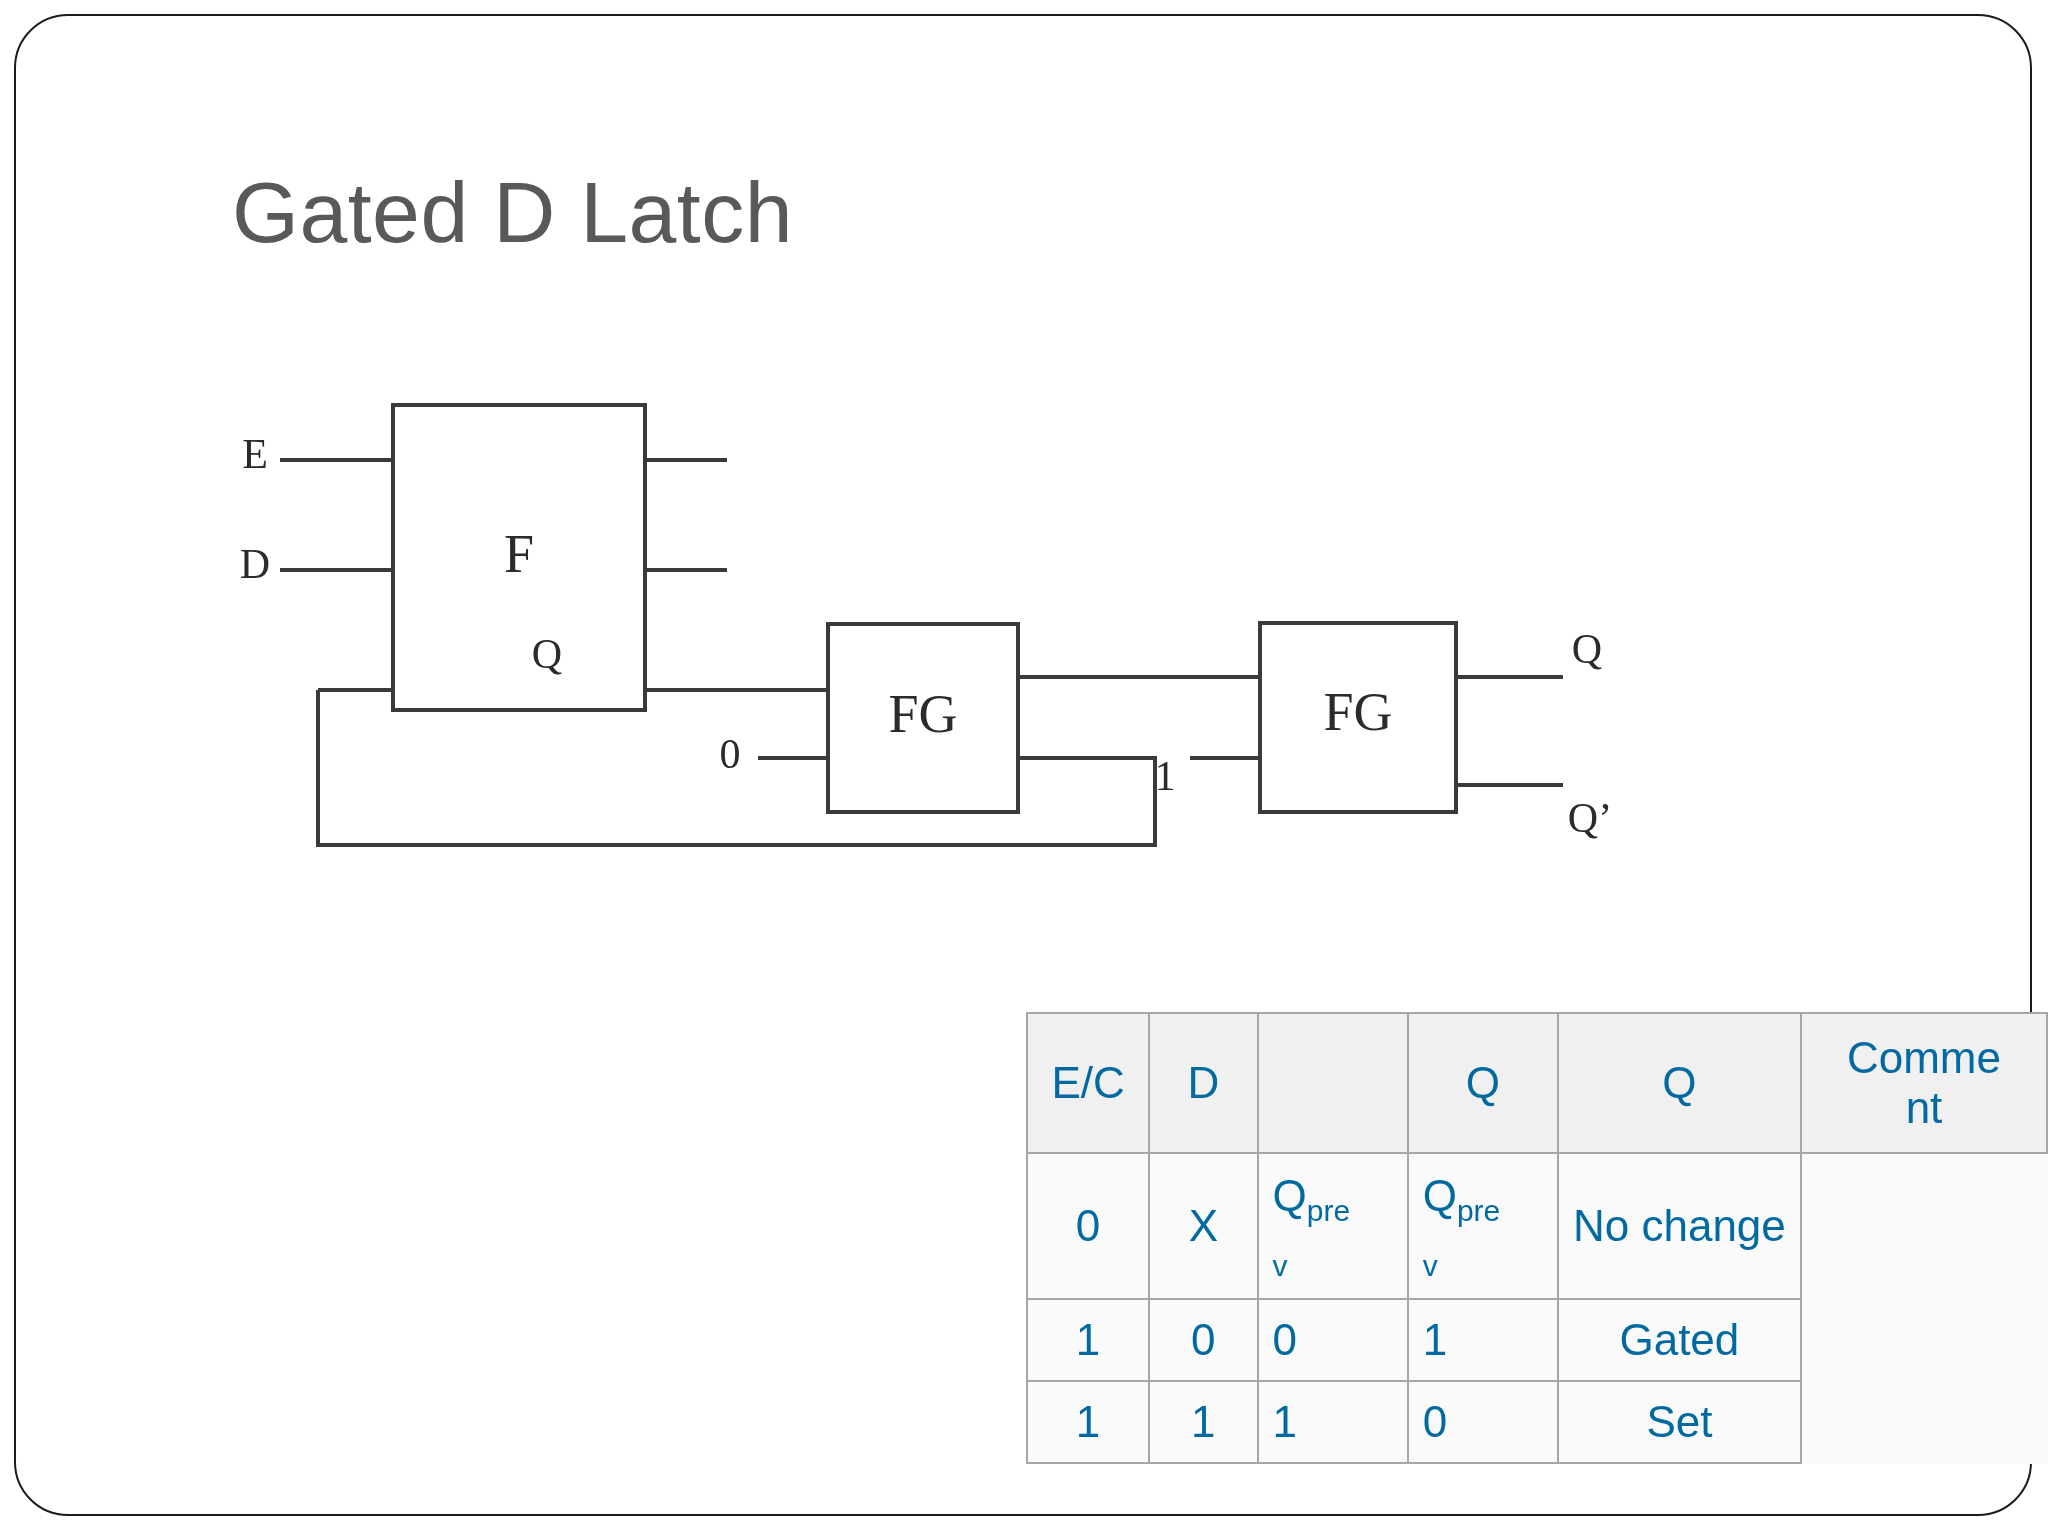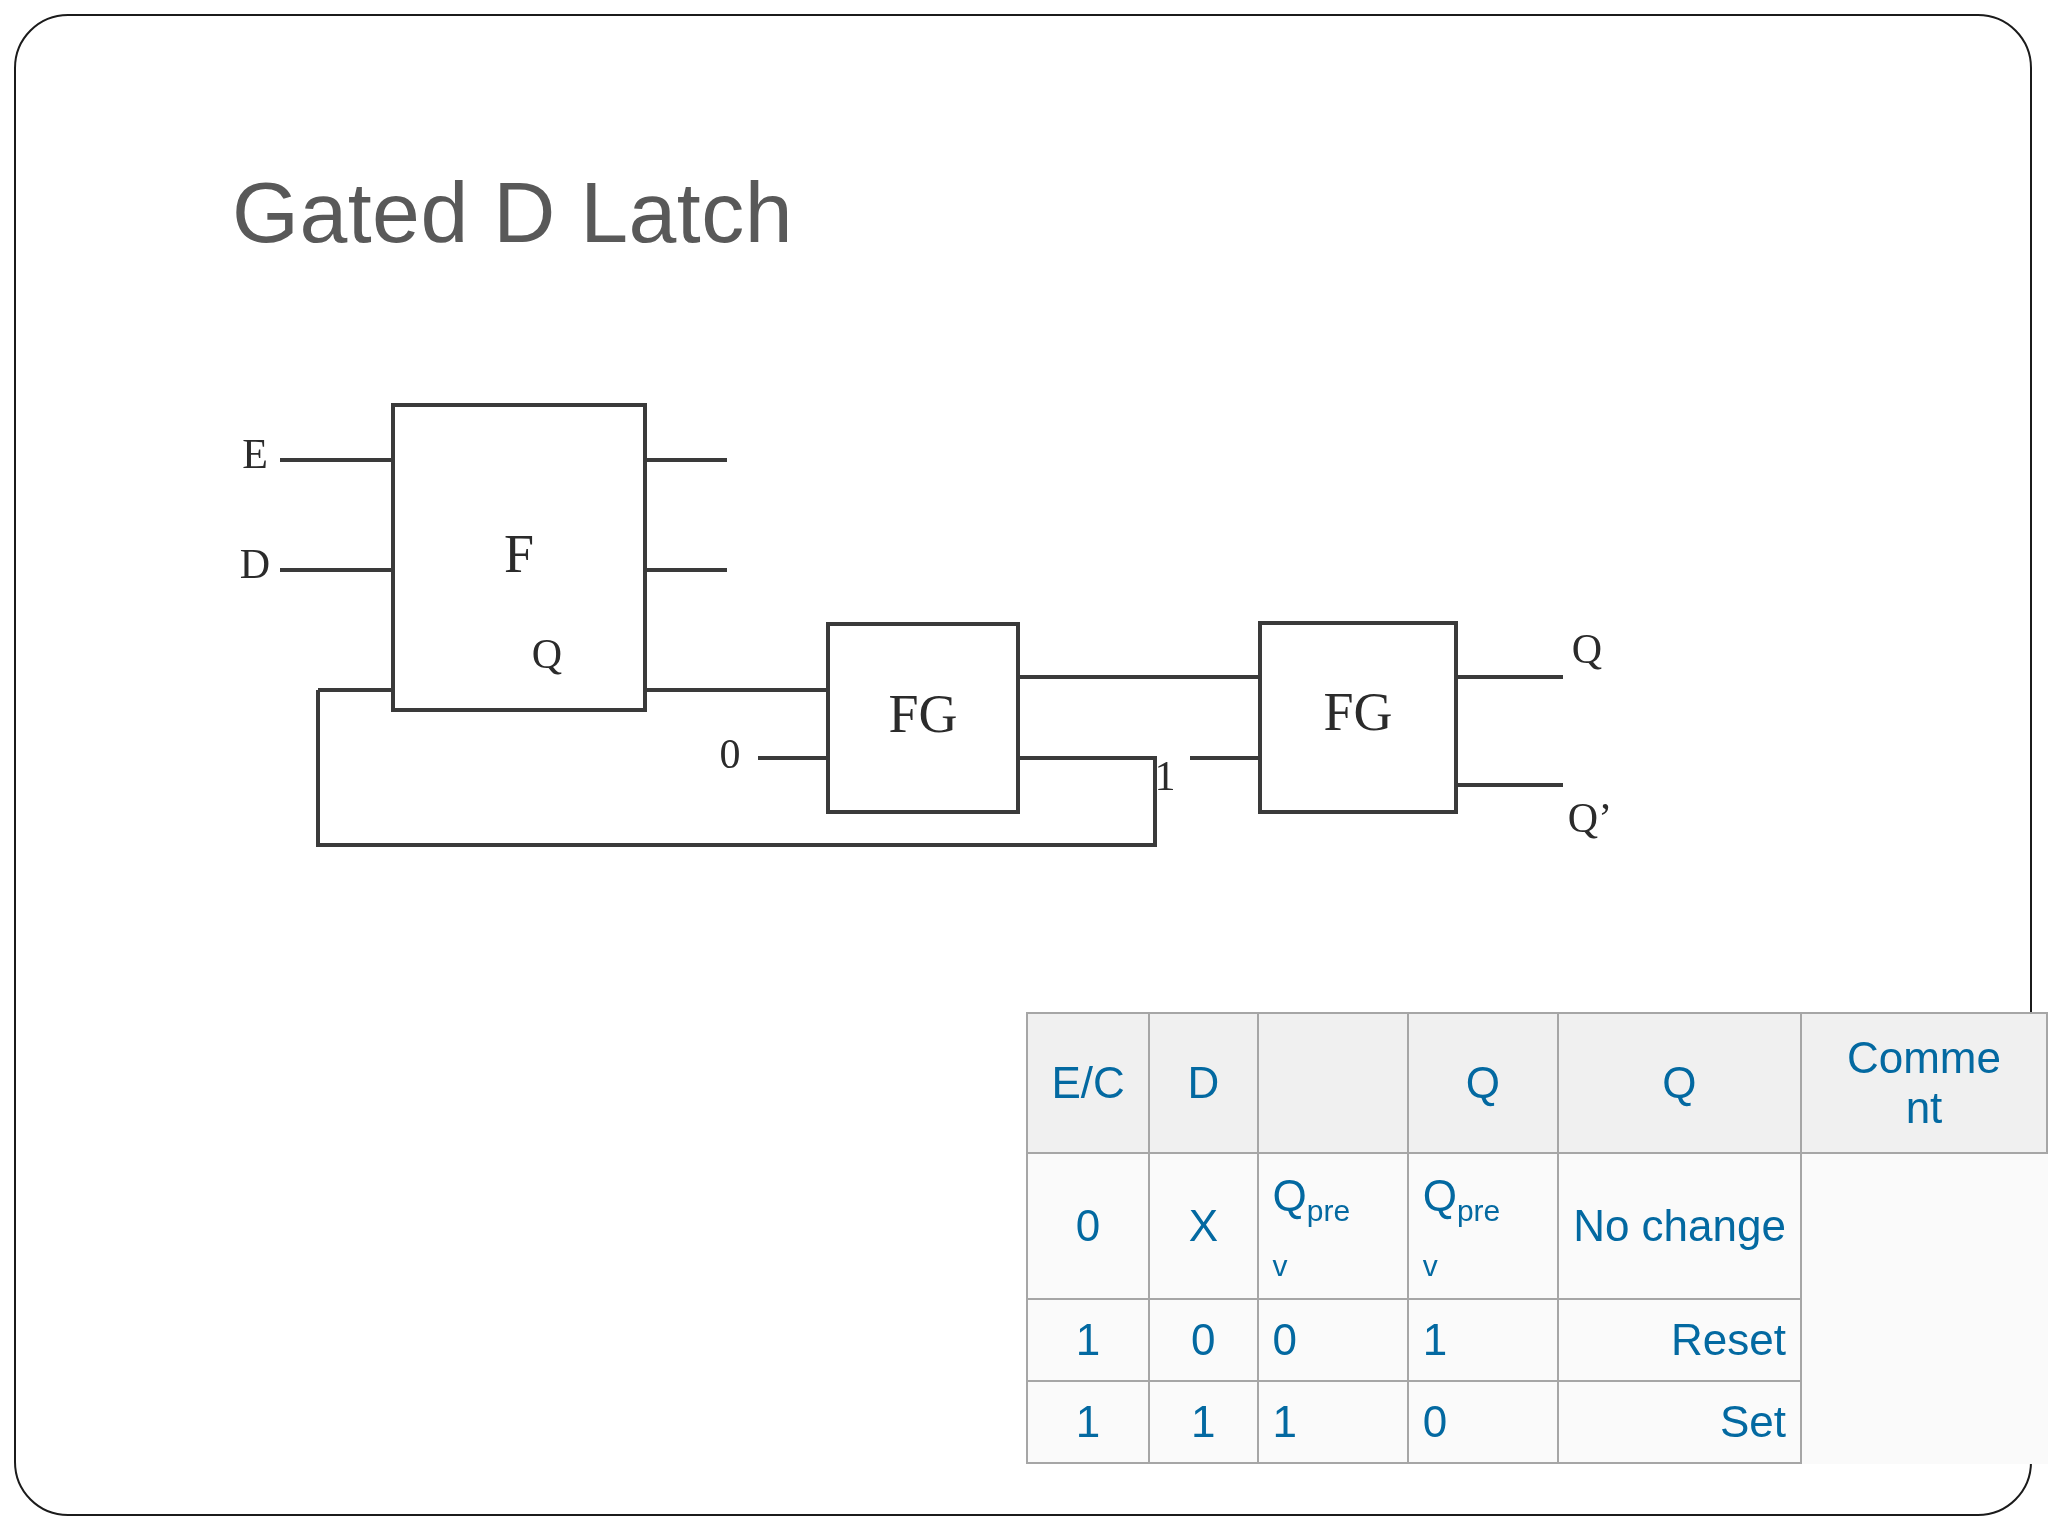--- a/index.html
+++ b/index.html
@@ -103,21 +103,21 @@
   }
   #truth-table thead th {
     background: #f0f0f0;
     height: 138px;
   }
   .col-ec { width: 100px; text-align: center; }
   .col-d  { width: 98px;  text-align: center; }
   .col-gap{ width: 114px; background: #fafafa; }
   .col-q1 { width: 138px; text-align: left; }
   .col-q2 { width: 138px; text-align: left; }
-  .col-cm { width: 242px; text-align: right; }
+  .col-cm { width: 242px; text-align: center; }
   th.col-q1, th.col-q2 { text-align: center; }
   th.col-cm { text-align: center; line-height: 1.14; }
   .gapcell { background: #fafafa; border-top: none; border-bottom: none; }
   .row-nochange td { height: 144px; }
   .row-reset td, .row-set td { height: 80px; }
   .sub {
     font-size: 30px;
     vertical-align: sub;
     line-height: 1;
     margin-top: 48px;
@@ -195,21 +195,21 @@
         <td class="col-d">X</td>
         <td class="col-q1"><span class="cellwrap"><span>Q</span><span class="sub">pre</span><br><span class="sub">v</span></span></td>
         <td class="col-q2"><span class="cellwrap"><span>Q</span><span class="sub">pre</span><br><span class="sub">v</span></span></td>
         <td class="col-cm">No change</td>
       </tr>
       <tr class="row-reset">
         <td class="col-ec">1</td>
         <td class="col-d">0</td>
         <td class="col-q1">0</td>
         <td class="col-q2">1</td>
-        <td class="col-cm">Reset</td>
+        <td class="col-cm">Gated</td>
       </tr>
       <tr class="row-set">
         <td class="col-ec">1</td>
         <td class="col-d">1</td>
         <td class="col-q1">1</td>
         <td class="col-q2">0</td>
         <td class="col-cm">Set</td>
       </tr>
     </tbody>
   </table>

